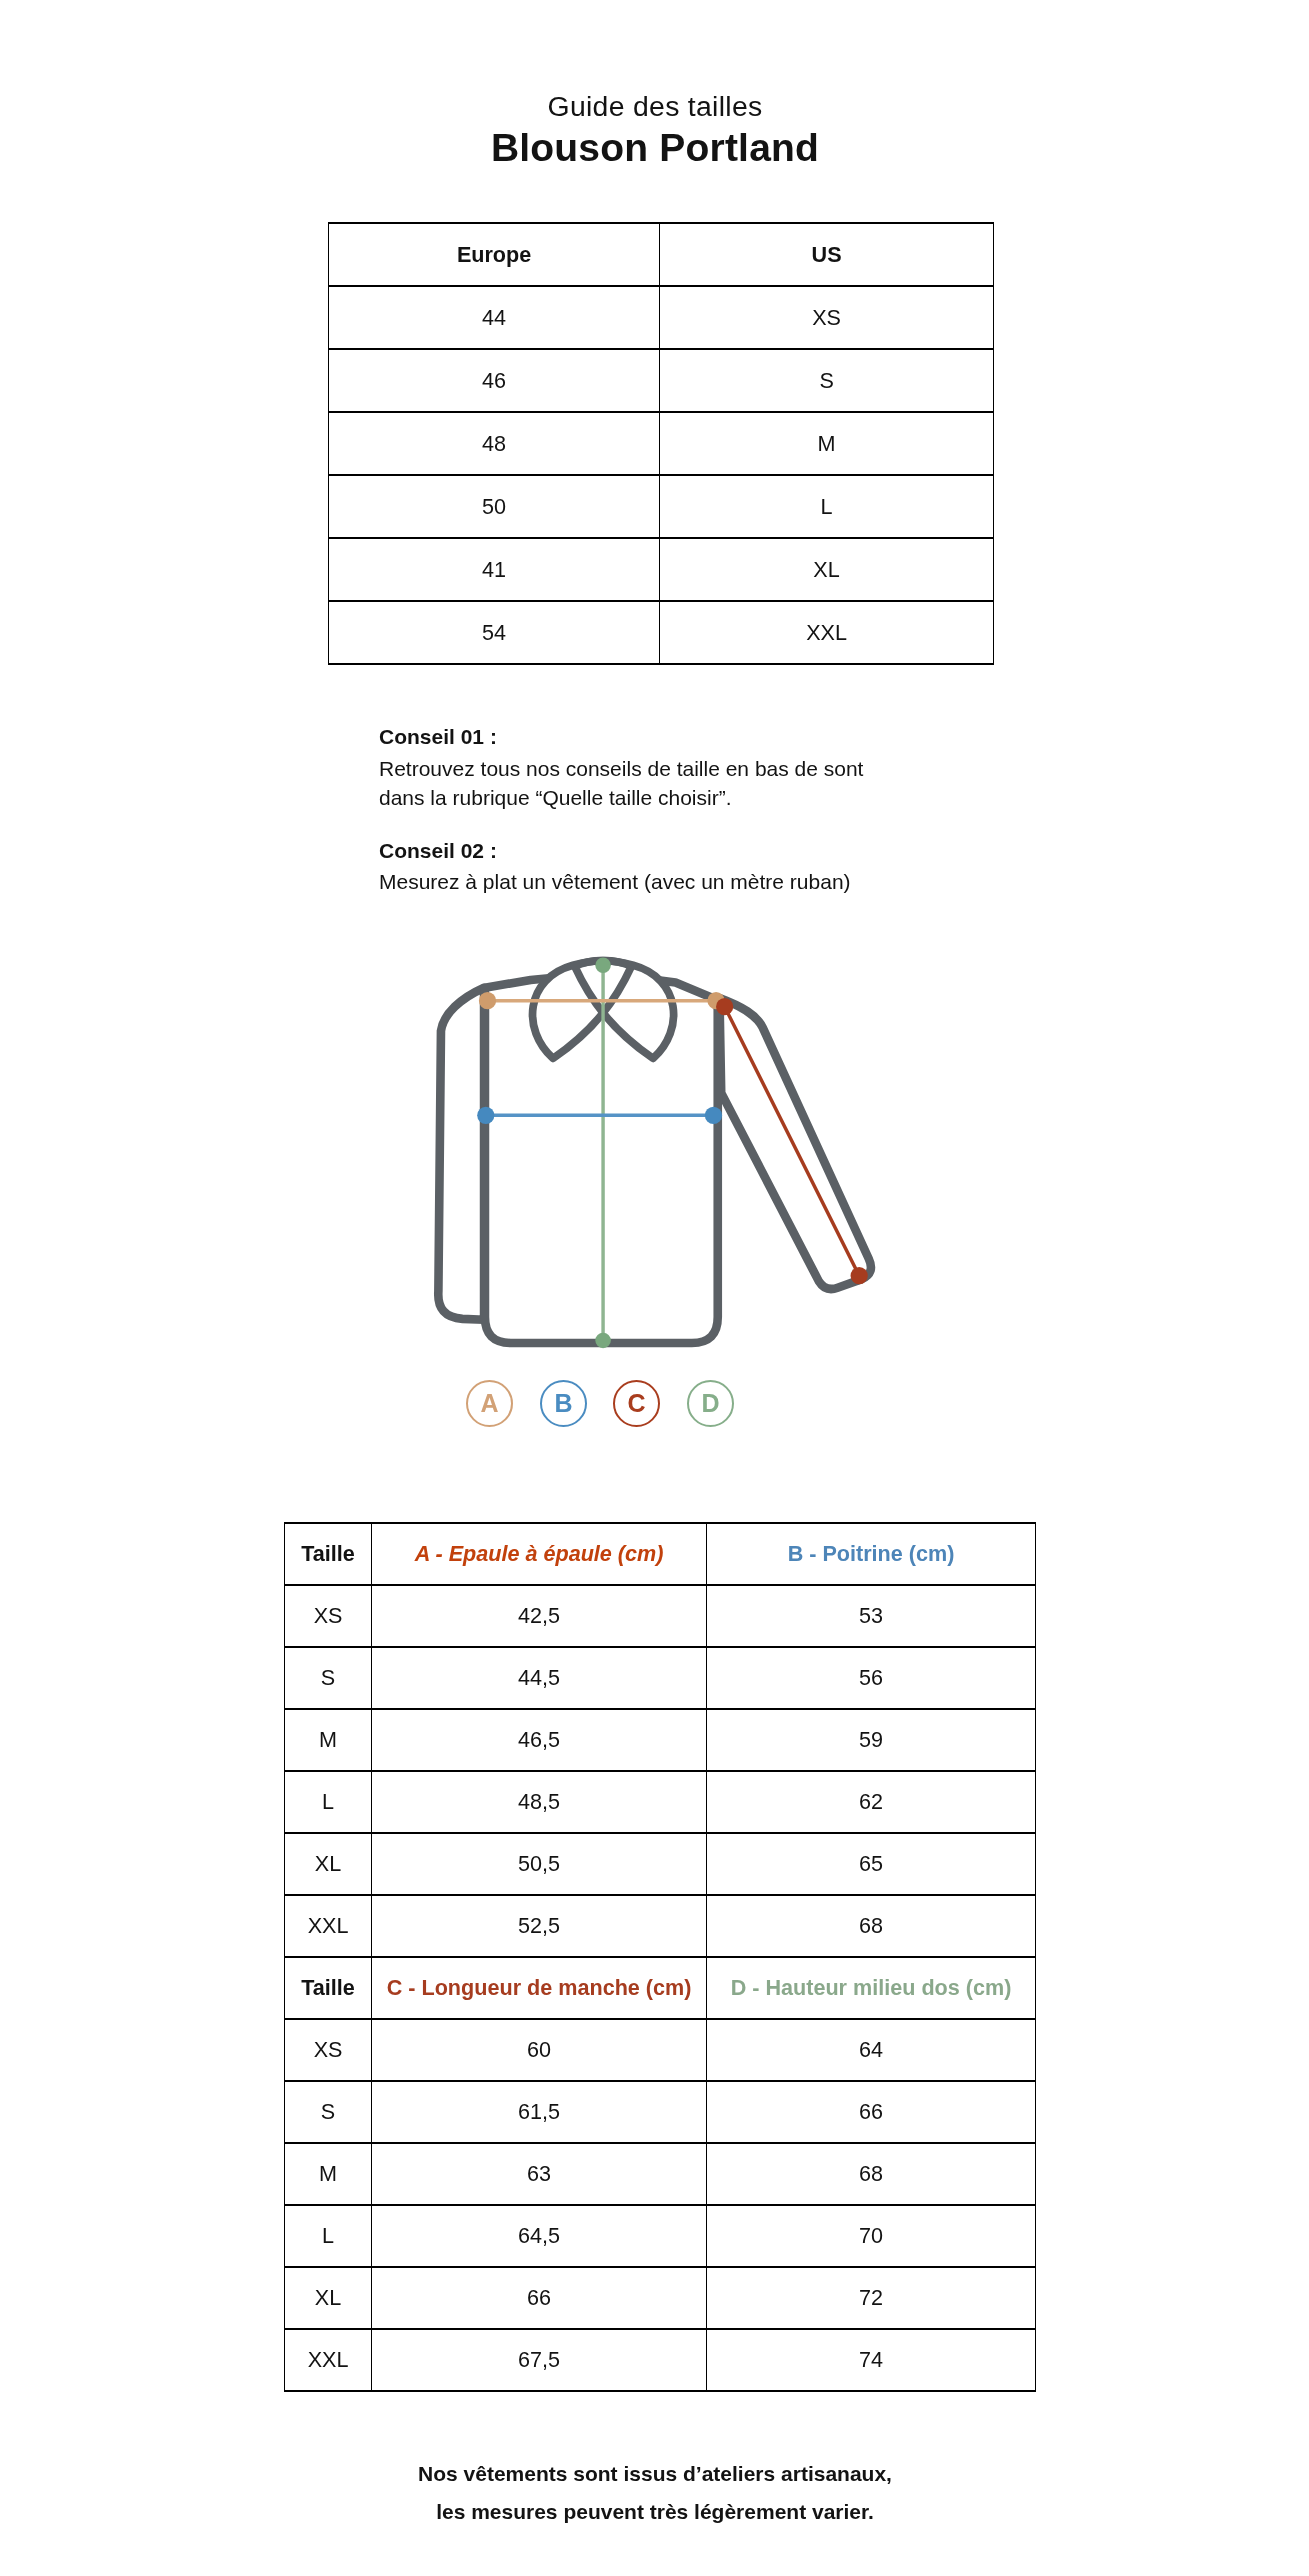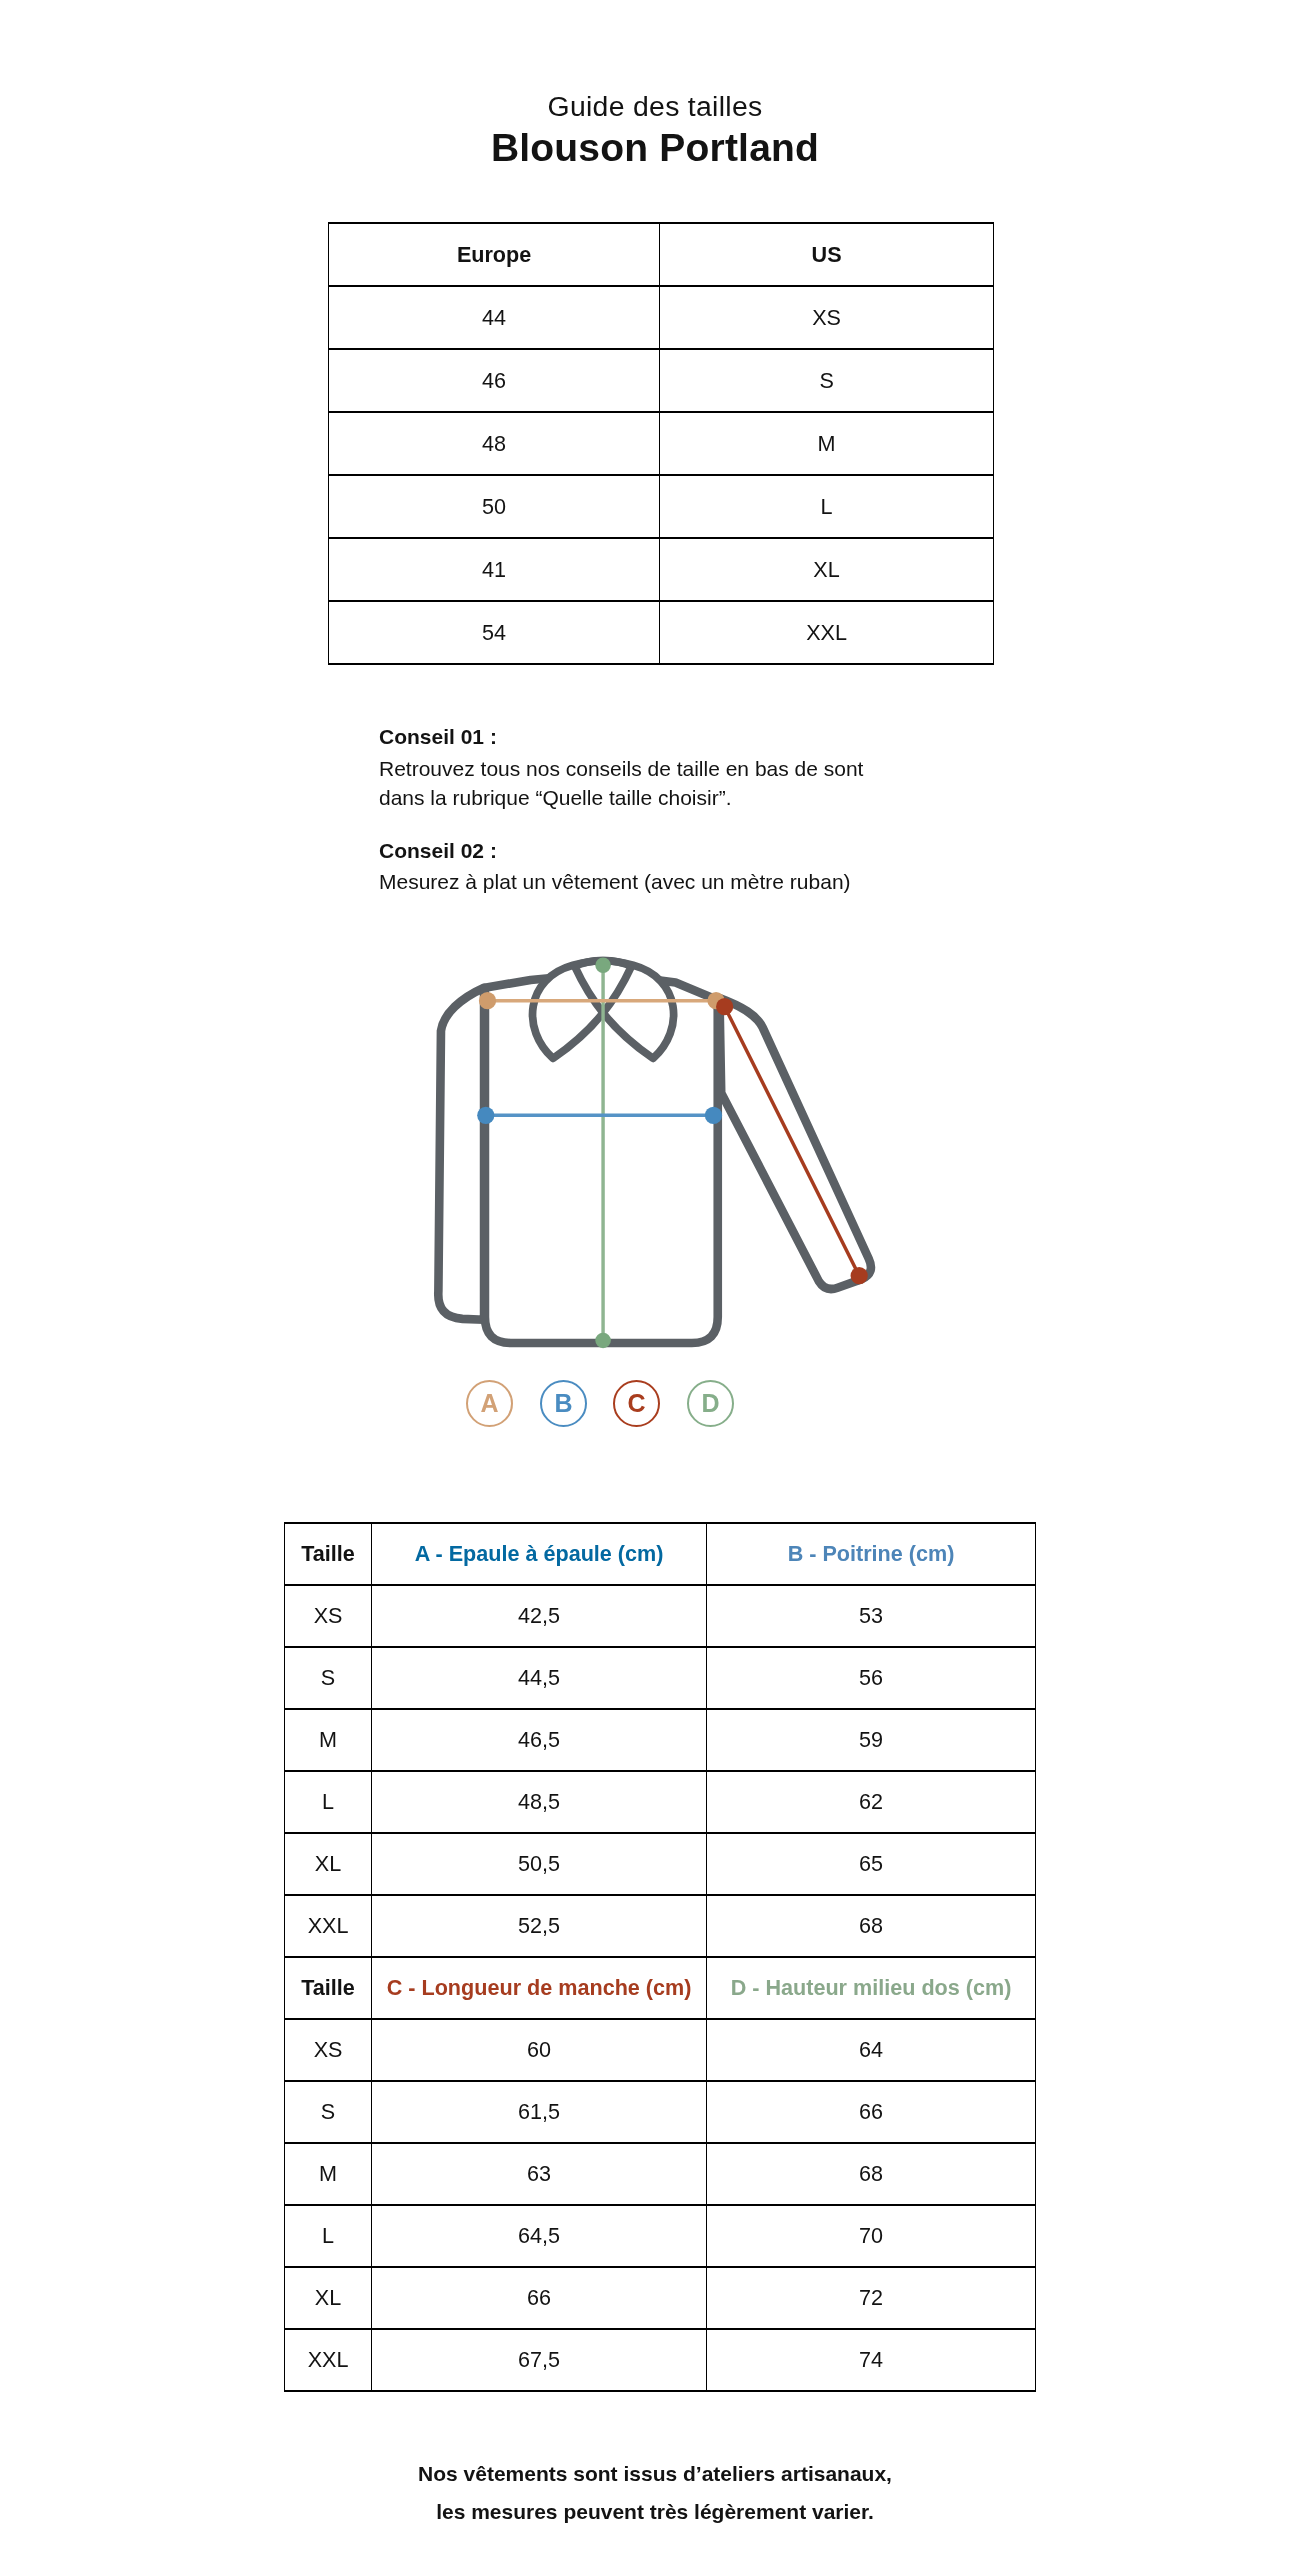--- a/index.html
+++ b/index.html
@@ -140,21 +140,21 @@
 
   <table class="t t2">
     <colgroup>
         <col style="width:11.6%">
         <col style="width:44.6%">
         <col style="width:43.8%">
       </colgroup>
     <tbody>
       <tr>
         <th>Taille</th>
-        <th style="color: #0369a1;">A - Epaule à épaule (cm)</th>
+        <th style="color: #c2410c; font-style: italic;">A - Epaule à épaule (cm)</th>
         <th style="color: rgb(77, 133, 184);">B - Poitrine (cm)</th>
       </tr>
       <tr>
           <td>XS</td>
           <td>42,5</td>
           <td>53</td>
         </tr>
       <tr>
           <td>S</td>
           <td>44,5</td>

